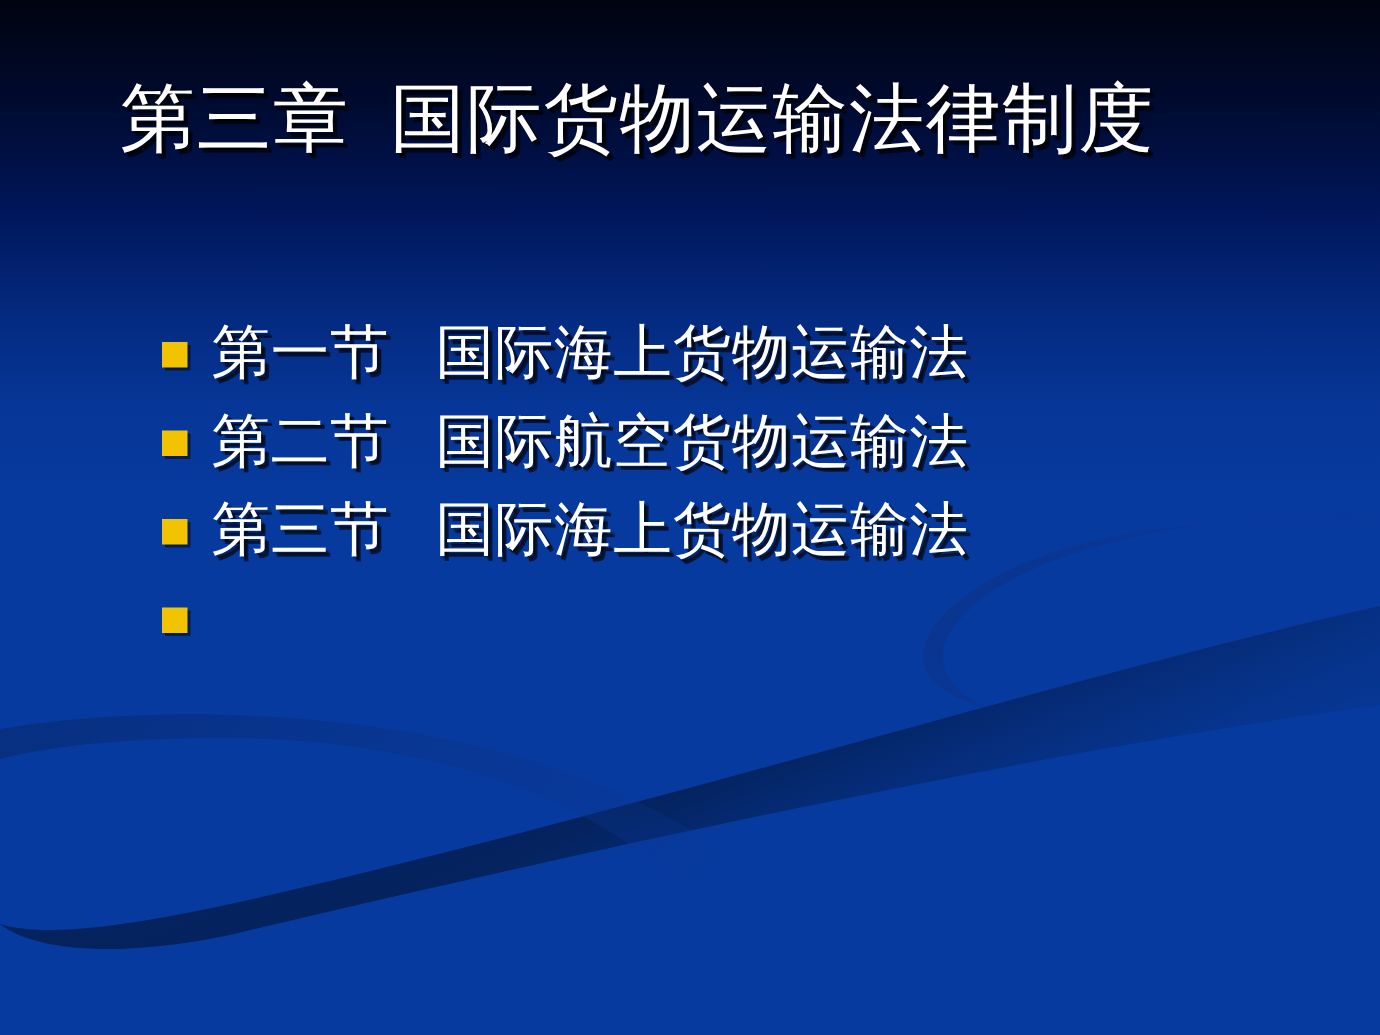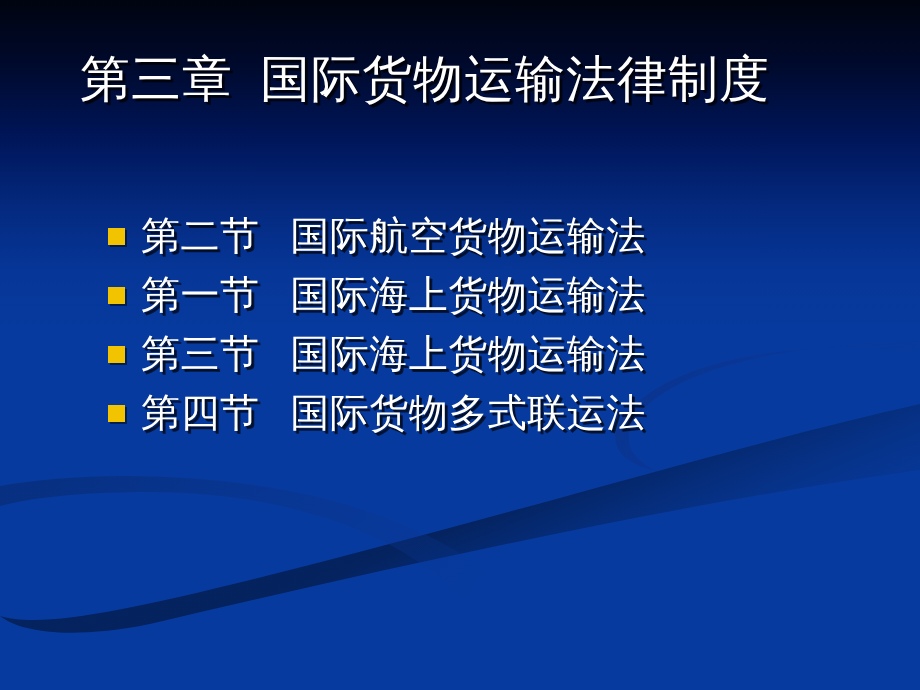--- a/index.html
+++ b/index.html
@@ -124,32 +124,31 @@
     <path d="M 920 480 C 780 504 600 556 430 618 C 330 654 250 676 190 688
              L 250 690 C 330 672 420 640 520 602 C 680 542 820 506 920 492 Z" fill="#0a3display" fill-opacity="0"></path>
   </svg>
 
   <div id="title">第三章  国际货物运输法律制度</div>
 
   <div id="bullets">
 
     <div class="bullet-row">
       <span class="bullet-marker" style="background: rgb(242, 195, 0);"></span>
-      <span class="bullet-text">第二节   国际航空货物运输法</span>
+      <span class="bullet-text">第一节   国际海上货物运输法</span>
     </div>
 
     <div class="bullet-row">
       <span class="bullet-marker" style="background: rgb(242, 195, 0);"></span>
-      <span class="bullet-text">第一节   国际海上货物运输法</span>
+      <span class="bullet-text">第二节   国际航空货物运输法</span>
     </div>
 
     <div class="bullet-row">
       <span class="bullet-marker" style="background: rgb(242, 195, 0);"></span>
       <span class="bullet-text">第三节   国际海上货物运输法</span>
     </div>
 
     <div class="bullet-row">
       <span class="bullet-marker" style="background: rgb(242, 195, 0);"></span>
-      <span class="bullet-text">第四节   国际货物多式联运法</span>
     </div>
 
   </div>
 </div>
 
 </body></html>

